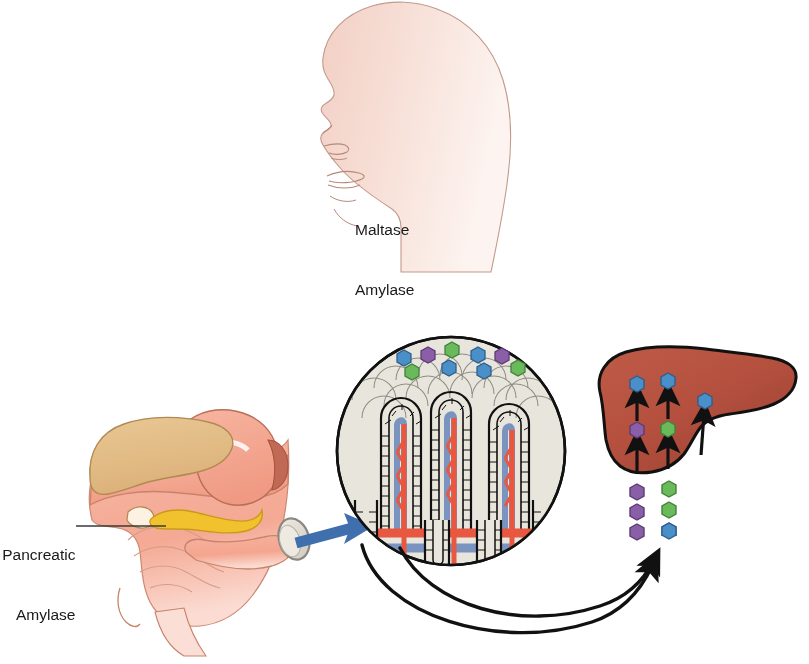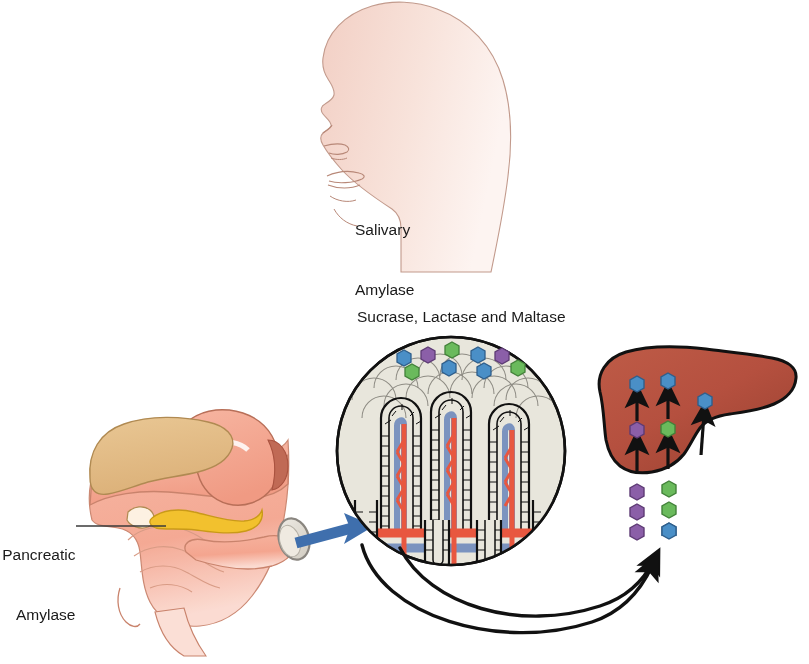--- a/index.html
+++ b/index.html
@@ -317,24 +317,23 @@
     <path d="M362,545 C380,616 500,652 592,622 C622,612 640,592 652,566" marker-end="url(#mBlack)"></path>
   </g>
 
   <g>
     <path d="M76,526 L166,526" stroke="#3a3a3a" stroke-width="1.6"></path>
   </g>
 </svg>
 
 
 <div class="lbl" id="salivary-label">
-  <div>Salivary</div>
+  <div>Maltase</div>
   <div>Amylase</div>
 </div>
 
 <div class="lbl" id="pancreatic-label">
   <div>Pancreatic</div>
   <div style="padding-left:14px;">Amylase</div>
 </div>
 
-<div class="lbl" id="enzyme-label">Sucrase, Lactase and Maltase</div>
 
 </div>
 
 </body></html>

